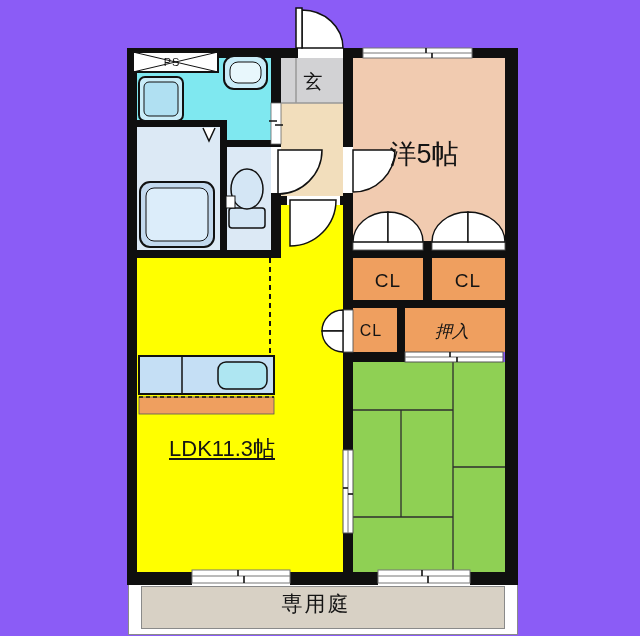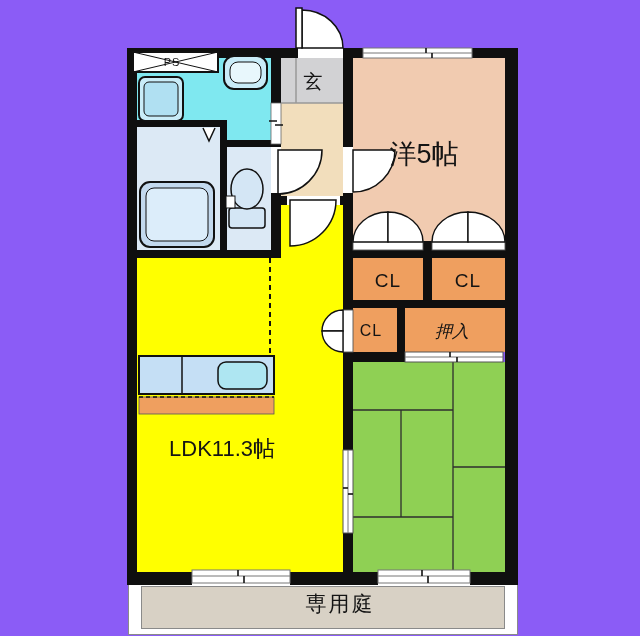--- a/index.html
+++ b/index.html
@@ -22,21 +22,21 @@
   svg#overlay{position:absolute;left:0;top:0;z-index:3;pointer-events:none;}
   .lbl{position:absolute;z-index:4;transform:translate(-50%,-50%);white-space:nowrap;
        color:#141414;line-height:1;}
   .lbl-ldk{font-size:22px;}
   .lbl-wa{font-size:22px;}
   .lbl-yo{font-size:27px;}
   .lbl-cl{font-size:19px;letter-spacing:1px;}
   .lbl-cl-s{font-size:16px;letter-spacing:1px;}
   .lbl-oshiire{font-size:17px;}
   .lbl-genkan{font-size:19px;}
-  .lbl-garden{font-size:21px;letter-spacing:2px;margin-left:24px;}
+  .lbl-garden{font-size:21px;letter-spacing:2px;}
   .lbl-ps{font-size:11px;letter-spacing:1px;}
 </style>
 </head>
 <body>
 
 <div id="stage">
 
   <div class="room fill-wash" style="left:137px;top:58px;width:134px;height:89px;"></div>
   <div class="room fill-bath" style="left:137px;top:127px;width:83px;height:123px;"></div>
   <div class="room fill-bath" style="left:227px;top:147px;width:44px;height:103px;"></div>
@@ -225,15 +225,15 @@
     </g>
   </svg>
 
   <div class="lbl lbl-ps" style="left:172px;top:62px;">PS</div>
   <div class="lbl lbl-genkan" style="left:313px;top:81px;">玄</div>
   <div class="lbl lbl-yo" style="left:424px;top:154px;">洋5帖</div>
   <div class="lbl lbl-cl" style="left:388px;top:280px;">CL</div>
   <div class="lbl lbl-cl" style="left:468px;top:280px;">CL</div>
   <div class="lbl lbl-cl-s" style="left:371px;top:331px;">CL</div>
   <div class="lbl lbl-oshiire" style="left:452px;top:331px;font-style:italic;">押入</div>
-  <div class="lbl lbl-ldk" style="left:222px;top:449px;">LDK11.3帖</div>
+  <div class="lbl lbl-ldk" style="left:222px;top:449px;text-decoration:underline;">LDK11.3帖</div>
   <div class="lbl lbl-garden" style="left:316px;top:603px;">専用庭</div>
 </div>
 
 </body></html>

